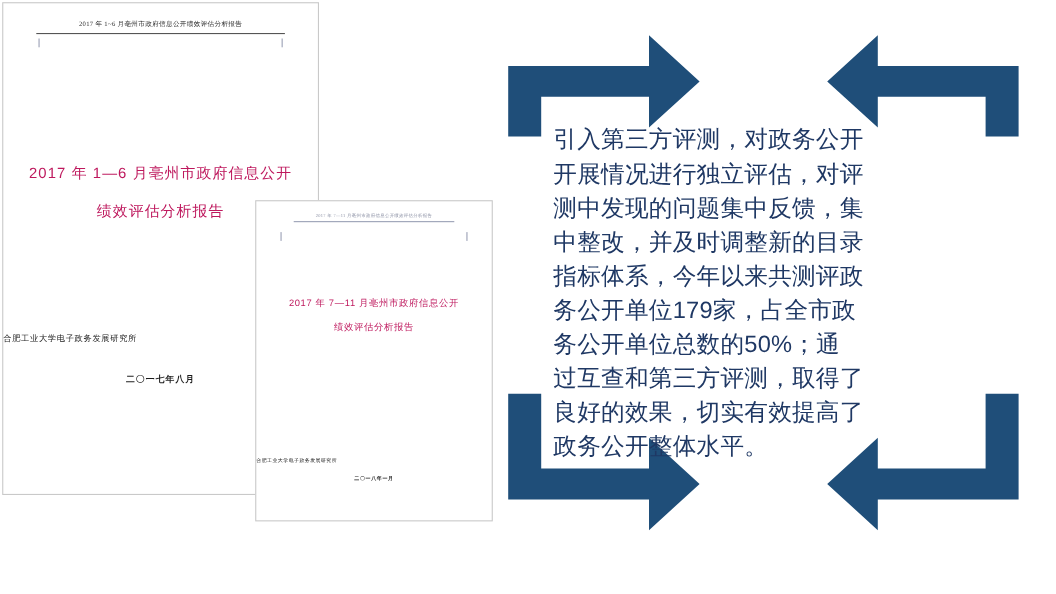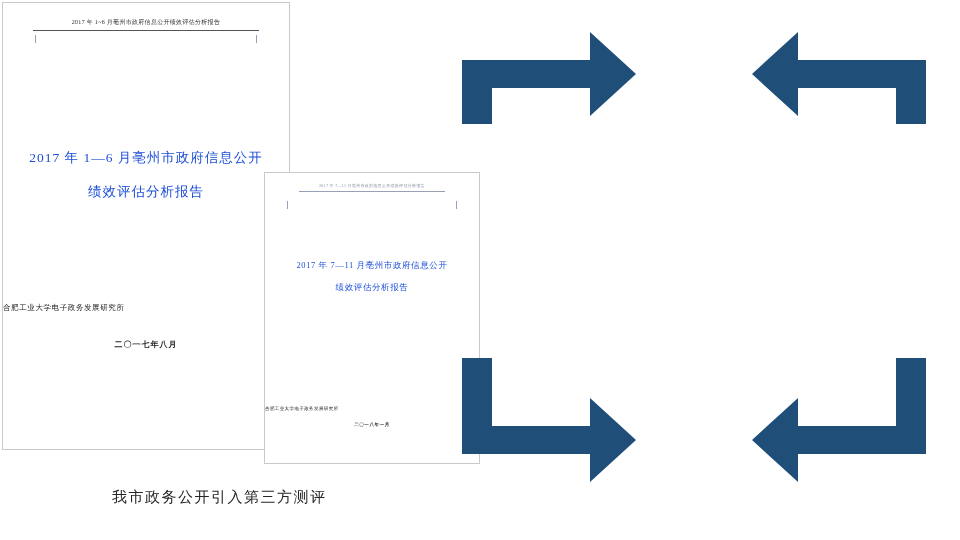--- a/index.html
+++ b/index.html
@@ -32,24 +32,23 @@
     overflow: hidden;
   }
   .doc-1 {
     left: 2px;
     top: 2px;
     width: 288px;
     height: 448px;
   }
   .doc-2 {
     left: 232px;
-    top: 172px;
+    top: 182px;
     width: 216px;
     height: 292px;
-    margin-left: 32px;
   }
 
   .doc-header {
     text-align: center;
     font-size: 5.5px;
     letter-spacing: 0.3px;
     margin-top: 14px;
     color: #2c2c2c;
   }
   .doc-1 .doc-header { font-size: 6px; margin-top: 15px; }
@@ -70,22 +69,22 @@
     top: 28px;
     height: 8px;
     border-left: 1px solid #9aa0b5;
     border-right: 1px solid #9aa0b5;
     box-sizing: border-box;
   }
   .doc-1 .doc-corner-frame { left: 32px; right: 32px; top: 32px; }
 
   .doc-title {
     text-align: center;
-    font-family: Liberation Serif, serif;
-    color: #1d4ed8;
+    font-family: Liberation Sans, sans-serif;
+    color: #be185d;
   }
   .doc-1 .doc-title {
     margin-top: 110px;
     font-size: 13.5px;
     line-height: 34px;
     letter-spacing: 1px;
   }
   .doc-2 .doc-title {
     margin-top: 62px;
     font-size: 8.5px;
@@ -186,31 +185,40 @@
     <div class="doc-header">2017 年 7—11 月亳州市政府信息公开绩效评估分析报告</div>
     <div class="doc-rule"></div>
     <div class="doc-title">
       <div>2017 年 7—11 月亳州市政府信息公开</div>
       <div>绩效评估分析报告</div>
     </div>
     <div class="doc-org">合肥工业大学电子政务发展研究所</div>
     <div class="doc-date">二〇一八年一月</div>
   </div>
 
-  <div class="caption">我市政务公开引入第三方测评</div>
 
   <div class="cycle">
     <svg viewBox="0 0 508 480" xmlns="http://www.w3.org/2000/svg" aria-hidden="true">
       <g fill="#1F4E79">
 
         <path d="M22 96 L22 32 L150 32 L150 4 L196 46 L150 88 L150 60 L52 60 L52 96 Z"></path>
 
         <path d="M486 96 L486 32 L358 32 L358 4 L312 46 L358 88 L358 60 L456 60 L456 96 Z"></path>
 
         <path d="M22 330 L52 330 L52 398 L150 398 L150 370 L196 412 L150 454 L150 426 L22 426 Z"></path>
 
         <path d="M486 330 L456 330 L456 398 L358 398 L358 370 L312 412 L358 454 L358 426 L486 426 Z"></path>
       </g>
     </svg>
   </div>
 
+  <div class="cycle-text">引入第三方评测，对政务公开
+开展情况进行独立评估，对评
+测中发现的问题集中反馈，集
+中整改，并及时调整新的目录
+指标体系，今年以来共测评政
+务公开单位179家，占全市政
+务公开单位总数的50%；通
+过互查和第三方评测，取得了
+良好的效果，切实有效提高了
+政务公开整体水平。</div>
 
 </div>
 
 </body></html>

